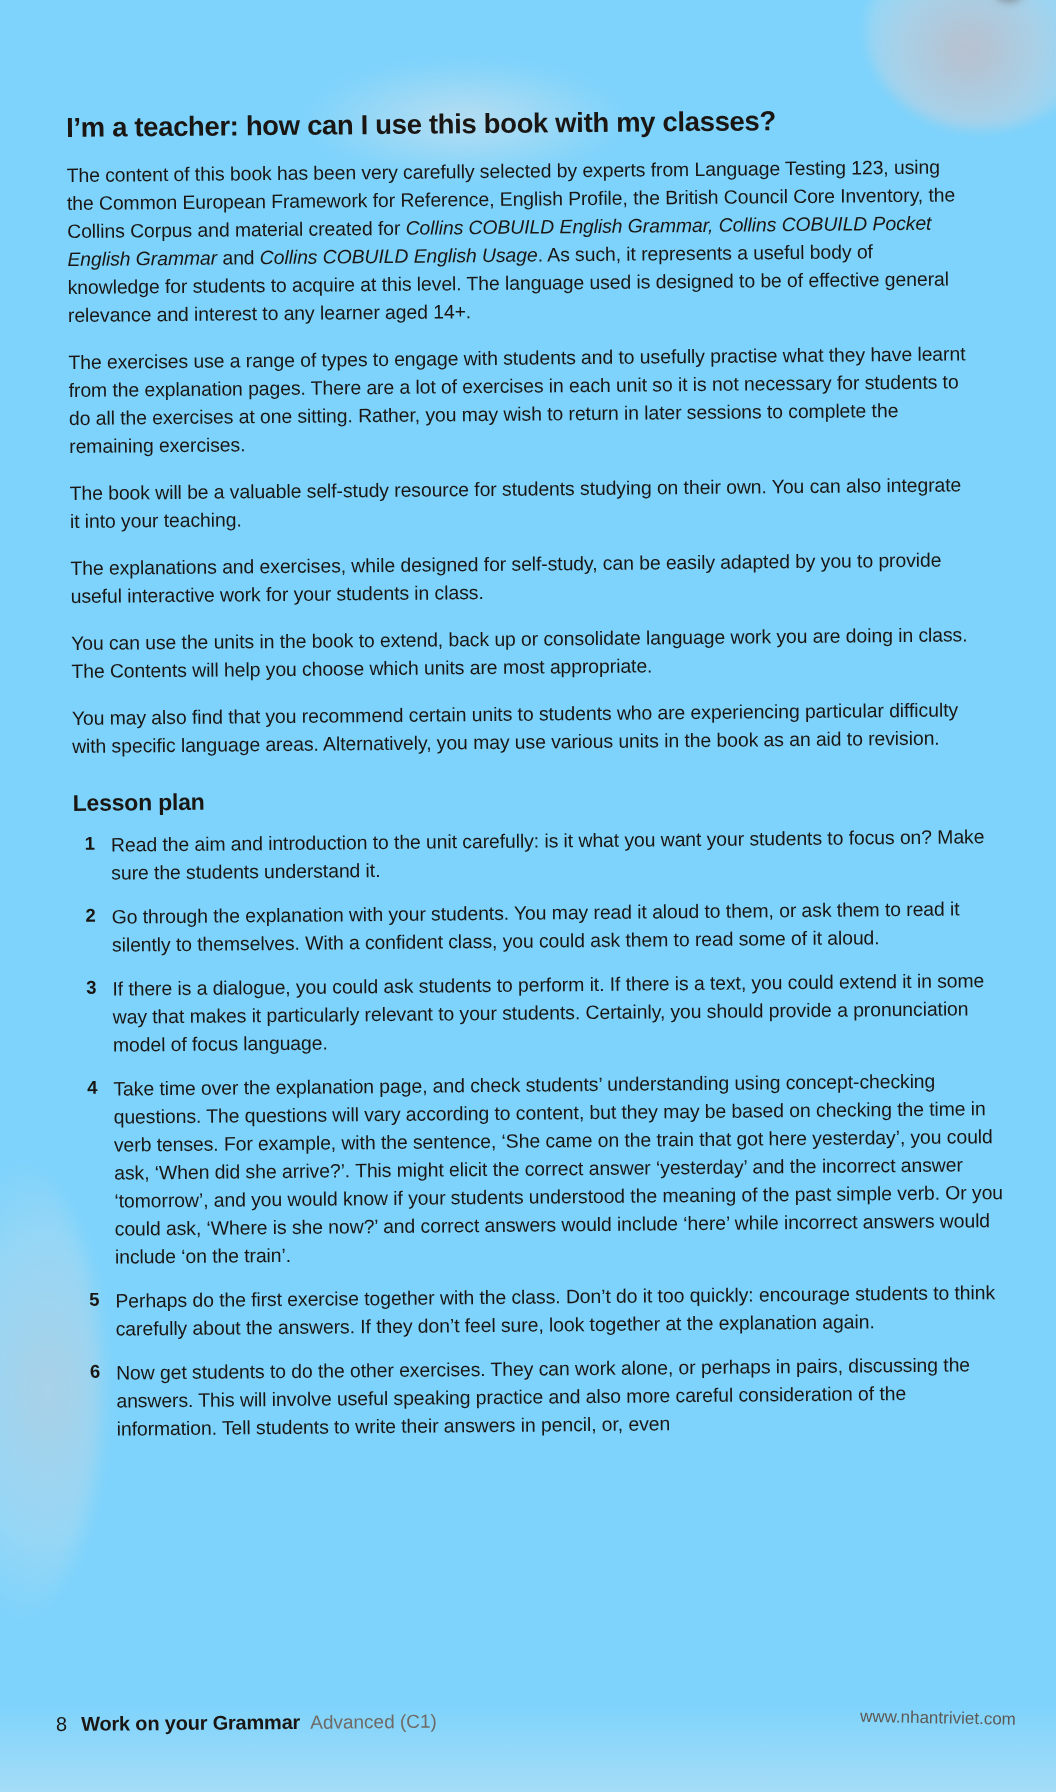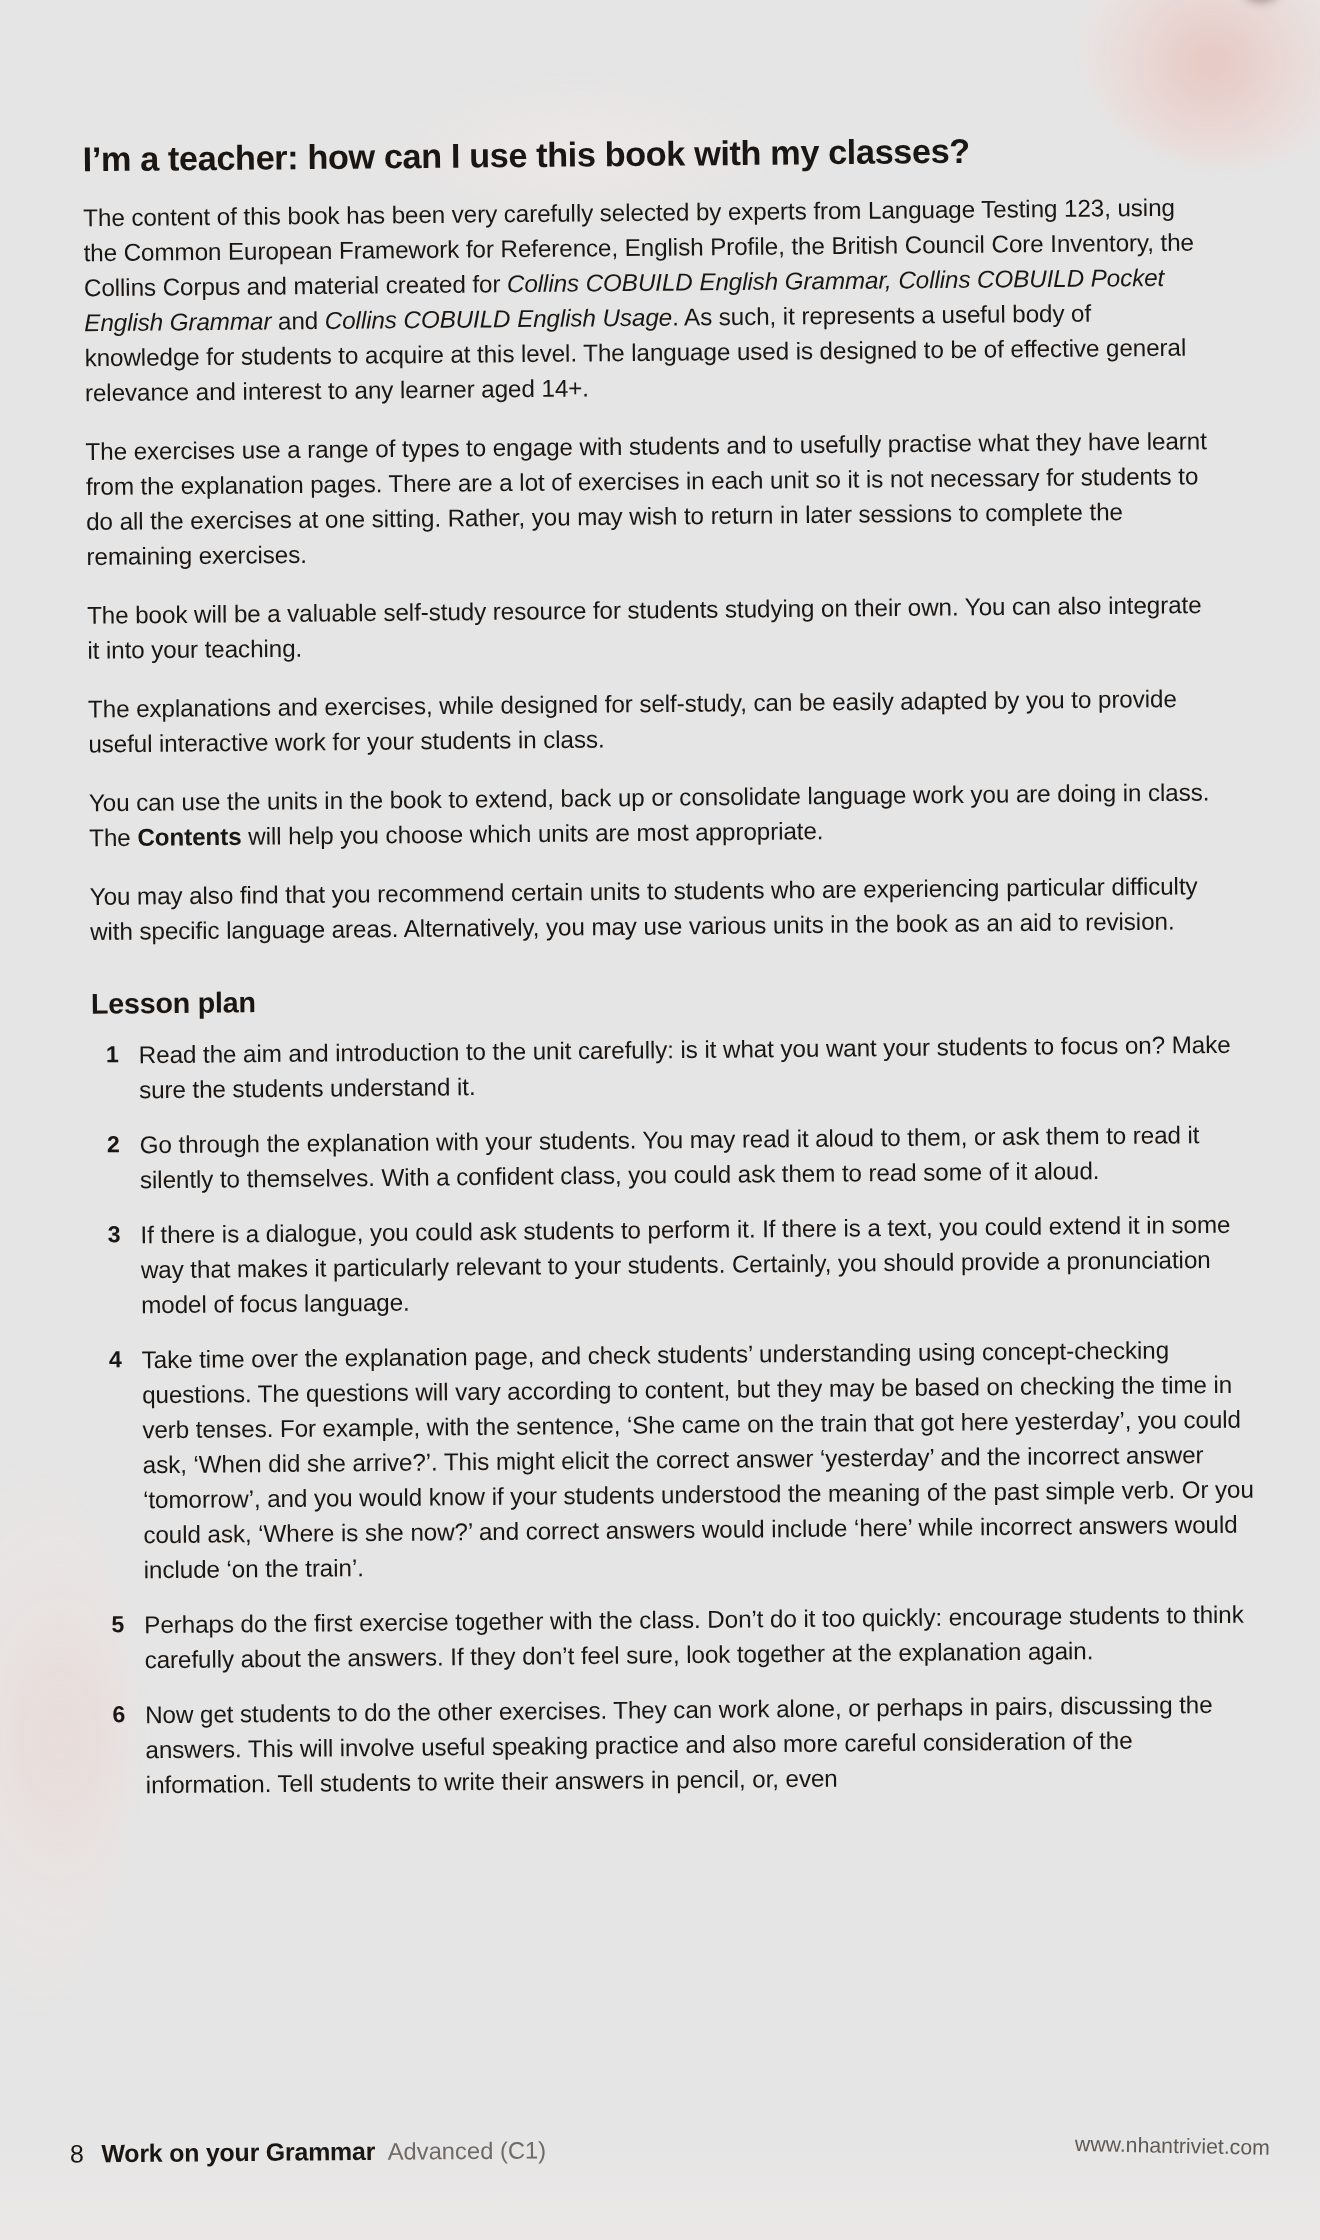--- a/index.html
+++ b/index.html
@@ -6,21 +6,21 @@
   html, body {
     margin: 0;
     padding: 0;
     background: #ffffff;
   }
 
   .page {
     position: relative;
     width: 1056px;
     height: 1792px;
-    background: #e5e5e5;
+    background: #7dd3fc;
     overflow: hidden;
     font-family: "Liberation Sans", sans-serif;
     color: #1a1613;
   }
 
   
   .scan-smudge-tr {
     position: absolute;
     top: -70px;
     right: -40px;
@@ -113,21 +113,21 @@
 
   p.body-par {
     font-size: 19.4px;
     line-height: 1.445;
     letter-spacing: -0.08px;
     margin: 0 0 19px 0;
     width: 900px;
   }
 
   p.body-par em { font-style: italic; }
-  p.body-par strong { font-weight: bold; }
+  p.body-par strong { font-weight: normal; }
 
   ol.lesson-steps {
     list-style: none;
     margin: 0;
     padding: 0;
   }
 
   li.lesson-step {
     position: relative;
     padding-left: 38px;

